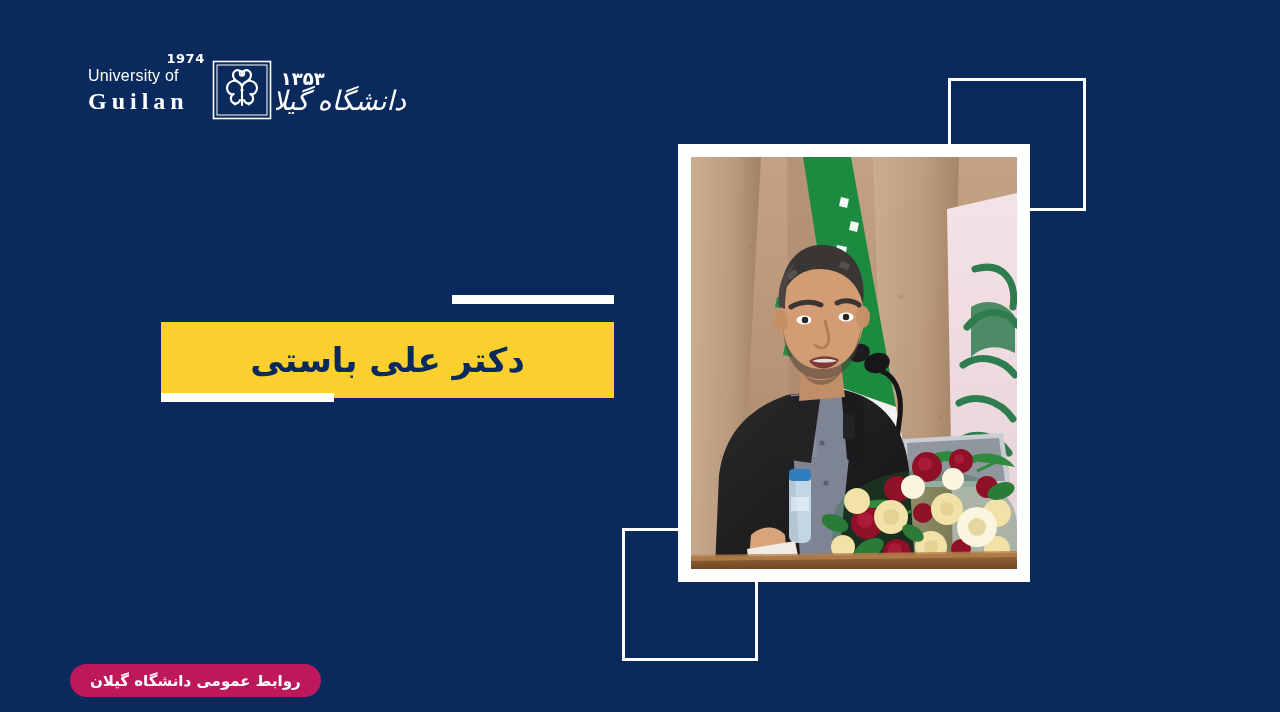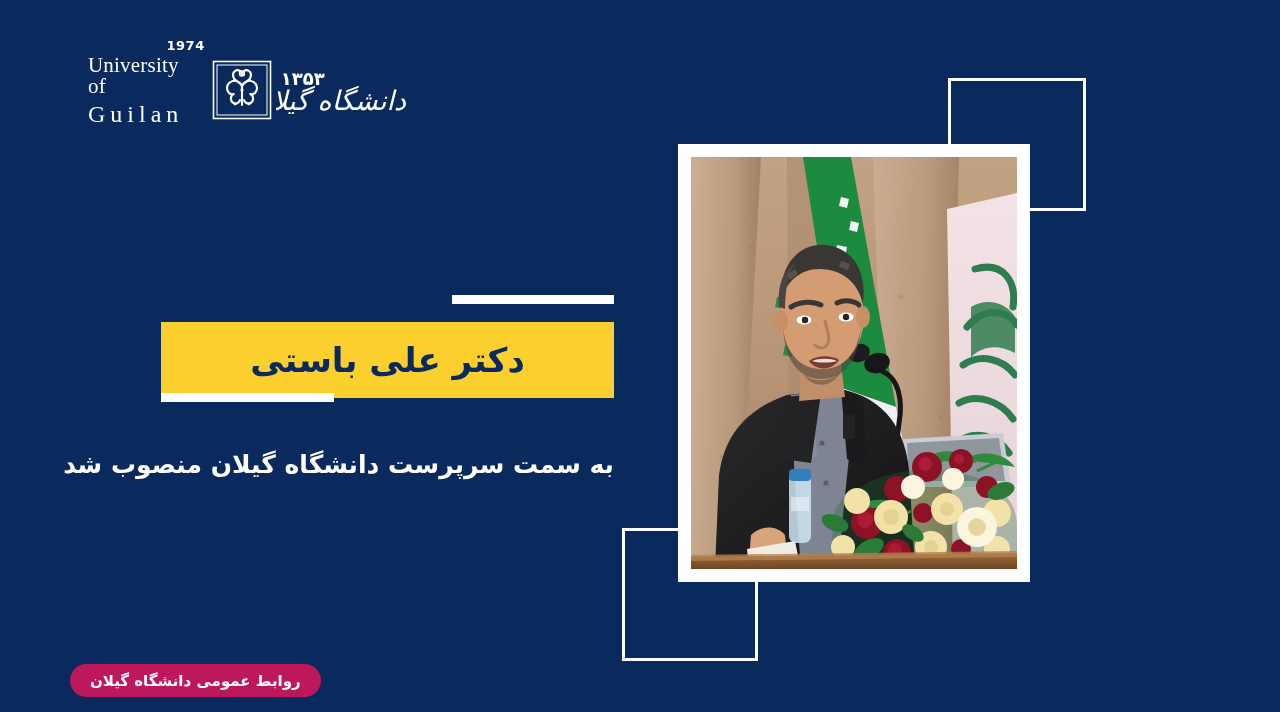--- a/index.html
+++ b/index.html
@@ -10,22 +10,22 @@
     overflow:hidden;
     position:relative;
   }
   .poster{position:absolute;inset:0;background:#0a2a5e;overflow:hidden;}
 
   
   .logo{position:absolute;left:88px;top:42px;width:320px;height:96px;display:flex;align-items:center;}
   .logo-en{display:flex;flex-direction:column;align-items:flex-start;justify-content:center;color:#ffffff;
            line-height:1;position:relative;width:122px;}
   .logo-year-en{position:absolute;right:-4px;top:-16px;font-size:13px;font-weight:700;letter-spacing:.5px;color:#ffffff;margin-left:28px;}
-  .logo-en-l1{font-size:21px;font-weight:400;letter-spacing:.2px;font-family:Liberation Serif, serif;}
-  .logo-en-l2{font-size:24px;font-weight:400;letter-spacing:5px;margin-top:5px;font-family:"Liberation Serif","DejaVu Serif",serif;}
+  .logo-en-l1{font-size:16px;font-weight:400;letter-spacing:.2px;font-family:Liberation Sans, sans-serif;}
+  .logo-en-l2{font-size:24px;font-weight:700;letter-spacing:5px;margin-top:5px;font-family:"Liberation Serif","DejaVu Serif",serif;}
 
   .logo-mark{width:62px;height:62px;margin:0 6px 0 10px;position:relative;flex:0 0 auto;}
   .logo-mark svg{display:block;width:62px;height:62px;}
 
   .logo-fa{position:relative;width:140px;height:80px;color:#fff;}
   .logo-year-fa{position:absolute;left:2px;top:18px;font-size:18px;font-weight:700;color:#fff;letter-spacing:.5px;}
   .logo-fa-text{position:absolute;right:0;top:2px;width:132px;height:76px;}
   .logo-fa-text svg{display:block;}
 
   
@@ -304,19 +304,18 @@
 
 
   <div class="rule rule-top"></div>
 
   <div class="name-bar">
     <span>دکتر علی باستی</span>
   </div>
 
   <div class="rule rule-bottom"></div>
 
-  <div class="subline">به سمت سرپرست دانشگاه گیلان منصوب شد</div>
 
   <div class="badge">
     <span>روابط عمومی دانشگاه گیلان</span>
   </div>
 
 </div>
 
 </body></html>

